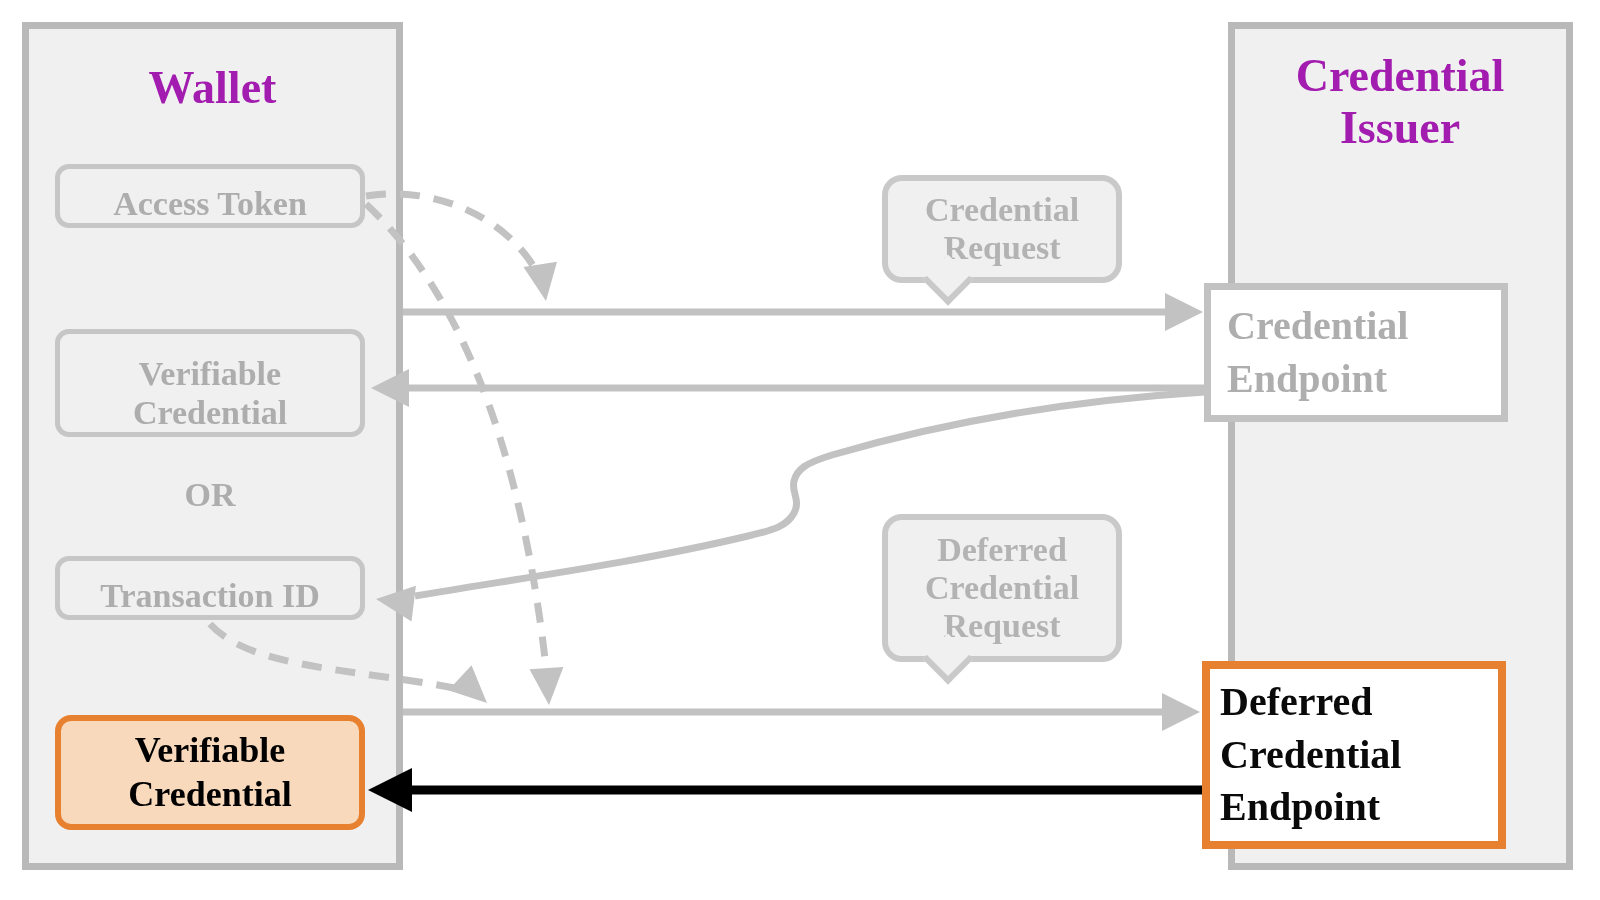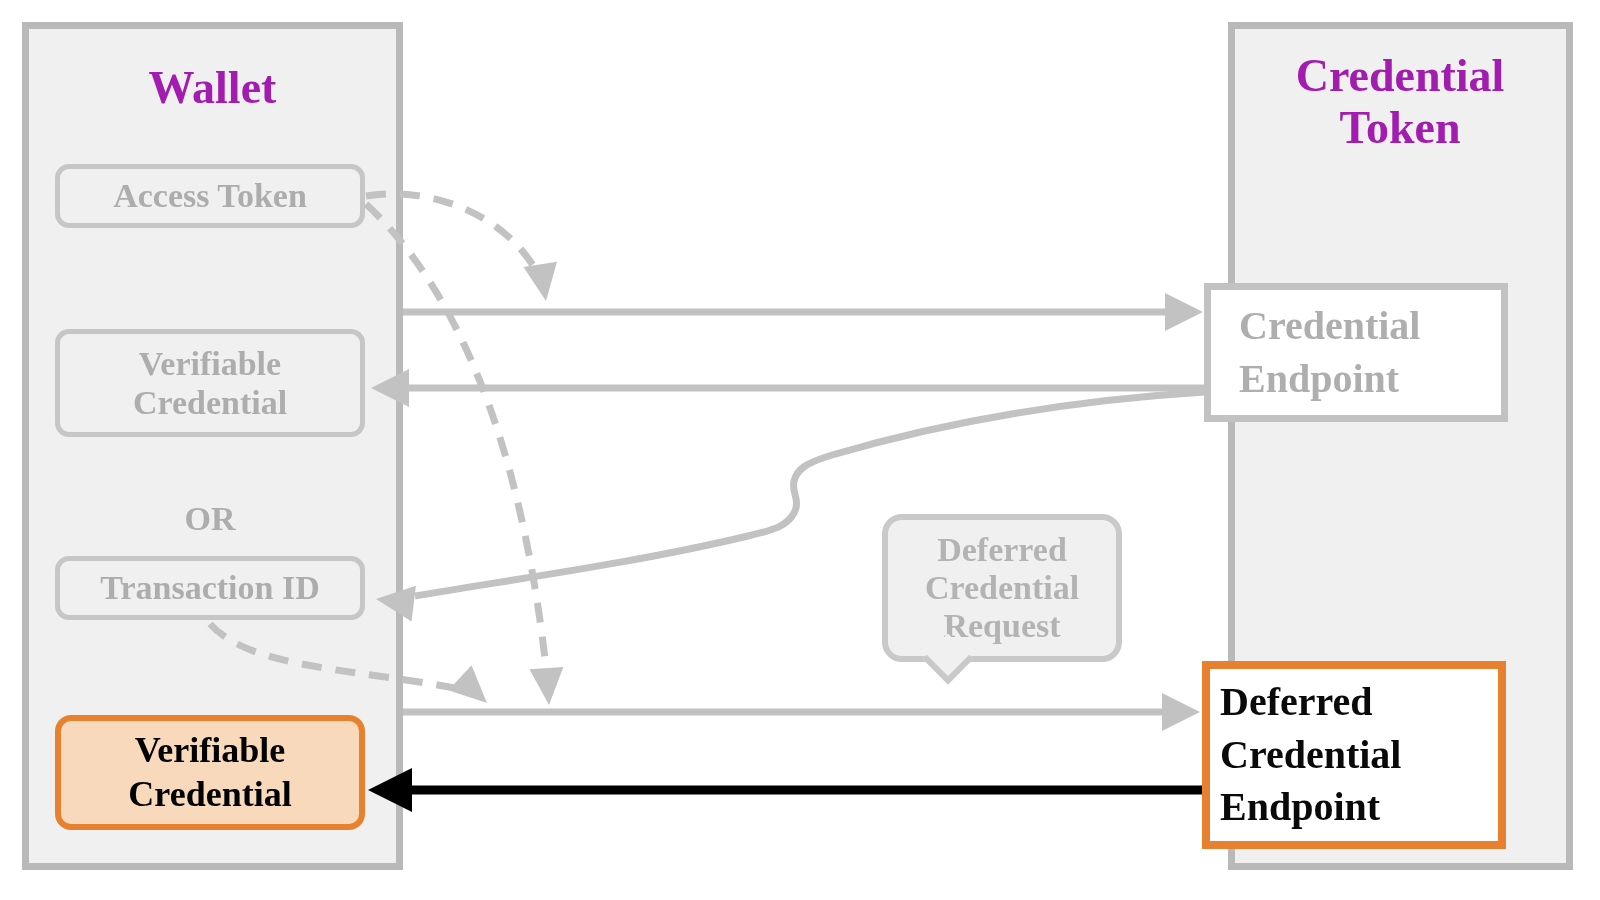--- a/index.html
+++ b/index.html
@@ -18,45 +18,45 @@
   .panel-title{
     position:absolute;text-align:center;color:#a21caf;font-size:46px;
     line-height:1.12;z-index:2;
   }
   #wallet-title{left:22px;top:62px;width:381px;}
   #issuer-title{left:1240px;top:50px;width:320px;}
   
   .item-box{
     position:absolute;left:55px;width:310px;box-sizing:border-box;
     border:5px solid #c6c6c6;border-radius:14px;background:#f0f0f0;
-    display:flex;align-items:center;justify-content:center;text-align:center;
+    display:flex;align-items:flex-end;justify-content:center;text-align:center;
     color:#adadad;font-size:34px;line-height:1.15;z-index:2;padding:0 10px;
   }
   #access-token-box{top:164px;height:64px;}
   #verifiable-credential-box{top:329px;height:108px;}
   #transaction-id-box{top:556px;height:64px;}
   #or-label{
-    position:absolute;left:55px;top:500px;width:310px;text-align:center;
+    position:absolute;left:55px;top:476px;width:310px;text-align:center;
     color:#adadad;font-size:34px;z-index:2;
   }
   #received-credential-box{
     position:absolute;left:55px;top:715px;width:310px;height:115px;
     box-sizing:border-box;border:6px solid #e8812f;border-radius:16px;
     background:#f9d9bc;display:flex;align-items:center;justify-content:center;
     text-align:center;color:#000000;font-size:36px;line-height:1.2;z-index:6;
     padding:0 10px;
   }
   
   .endpoint-box{
     position:absolute;background:#ffffff;box-sizing:border-box;
     display:flex;align-items:center;z-index:6;
   }
   #credential-endpoint-box{
     left:1204px;top:283px;width:304px;height:139px;border:7px solid #c2c2c2;
-    color:#aeaeae;font-size:40px;line-height:1.32;padding-left:28px;
+    color:#aeaeae;font-size:40px;line-height:1.32;padding-left:16px;
   }
   #deferred-endpoint-box{
     left:1202px;top:661px;width:304px;height:188px;border:8px solid #e8812f;
     color:#0a0a0a;font-size:40px;line-height:1.32;padding-left:10px;
   }
   
   .bubble{
     position:absolute;left:882px;width:240px;box-sizing:border-box;
     border:6px solid #c9c9c9;border-radius:20px;background:#f0f0f0;
     display:flex;align-items:center;justify-content:center;text-align:center;
@@ -74,21 +74,21 @@
 </style>
 </head>
 <body>
 
 <div id="stage">
 
   <div class="panel" id="wallet-panel"></div>
   <div class="panel" id="issuer-panel"></div>
 
   <div class="panel-title" id="wallet-title">Wallet</div>
-  <div class="panel-title" id="issuer-title">Credential Token</div>
+  <div class="panel-title" id="issuer-title">Credential Issuer</div>
 
   <div class="item-box" id="access-token-box">
     <span>Access Token</span>
   </div>
   <div class="item-box" id="verifiable-credential-box">
     <span>Verifiable Credential</span>
   </div>
   <div id="or-label">OR</div>
   <div class="item-box" id="transaction-id-box">
     <span>Transaction ID</span>
@@ -152,17 +152,20 @@
     </g>
 
     <g>
       <path d="M 210,624 C 252,670 356,668 470,691" fill="none" stroke="#c2c2c2" stroke-width="7" stroke-dasharray="20 14"></path>
       <g transform="translate(487,703) rotate(-47)">
         <path d="M0,0 L-17,-37 L17,-37 Z" fill="#c2c2c2"></path>
       </g>
     </g>
   </svg>
 
+  <div class="bubble" id="credential-request-bubble">
+    <span>Credential Request</span>
+  </div>
   <div class="bubble" id="deferred-request-bubble">
     <span>Deferred Credential Request</span>
   </div>
 
 </div>
 
 </body></html>

